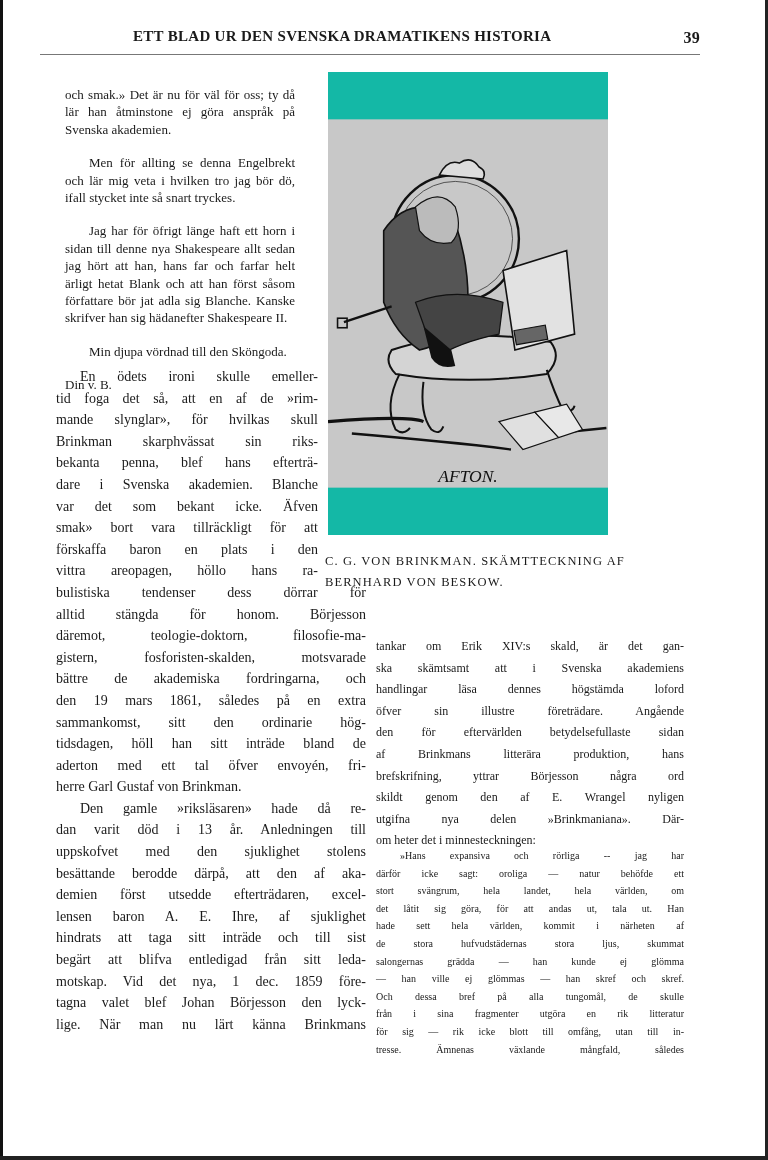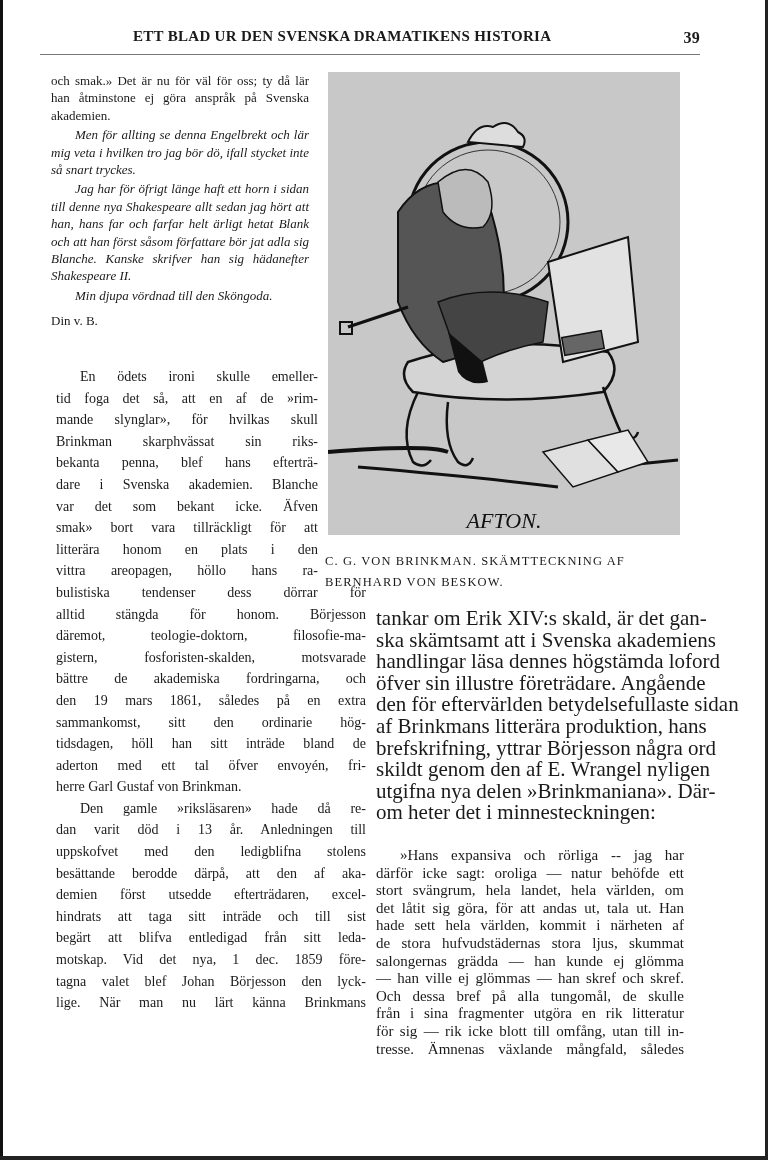--- a/index.html
+++ b/index.html
@@ -15,46 +15,46 @@
   .running-head {
     position: absolute; left: 40px; top: 28px; width: 660px; height: 22px;
     font-family: "Liberation Serif", serif; font-size: 15px; letter-spacing: 0.3px; font-weight: bold;
   }
   .running-head .title { position: absolute; left: 93px; top: 0; }
   .running-head .pageno { position: absolute; right: 0; top: 1px; font-size: 16px; }
   .head-rule { position: absolute; left: 40px; top: 54px; width: 660px; height: 1px; background: #777; }
 
   .col-text { position: absolute; font-family: "Liberation Serif", serif; }
   .letter { left: 49px; top: 70px; width: 262px; font-size: 13px; line-height: 17.4px; text-align: justify; }
-  .letter p { margin: 2px; }
-  .letter .ind { text-indent: 24px; font-style: italic; }
+  .letter p { margin: 16px; }
+  .letter .ind { text-indent: 24px; }
   .letter .sig { padding-right: 30px; margin-top: 8px; }
 
   .body-left { left: 56px; top: 366px; width: 310px; font-size: 14px; line-height: 21.6px; text-align: justify; }
   .body-left .ln { display: block; white-space: nowrap; text-align-last: justify; }
   .body-left .narrow { width: 262px; }
   .body-left .wide { width: 310px; }
   .body-left .last { text-align-last: left; }
   .body-left .indent { padding-left: 24px; box-sizing: border-box; }
 
   .figure {
-    position: absolute; left: 328px; top: 72px; width: 352px; height: 463px;
-    background: #a3a3a3;
+    position: absolute; left: 328px; top: 72px; width: 280px; height: 463px;
+    background: #14b8a6;
   }
   .figure svg { width: 100%; height: 100%; display: block; }
   .caption {
     position: absolute; left: 325px; top: 551px; width: 370px;
     font-family: "Liberation Serif", serif; font-size: 12.5px; letter-spacing: 1.1px;
     text-align: left; line-height: 21px;
   }
 
-  .body-right { left: 376px; top: 608px; width: 308px; font-size: 21px; line-height: 21.6px; font-family: Liberation Serif, serif; }
+  .body-right { left: 376px; top: 636px; width: 308px; font-size: 12px; line-height: 21.6px; font-family: Liberation Serif, serif; }
   .body-right .ln { display: block; white-space: nowrap; text-align: justify; text-align-last: justify; width: 308px; }
   .body-right .last { text-align-last: left; }
-  .quote { position: absolute; left: 376px; top: 847px; width: 308px; font-family: "Liberation Serif", serif; font-size: 15px; line-height: 17.6px; }
+  .quote { position: absolute; left: 376px; top: 847px; width: 308px; font-family: "Liberation Serif", serif; font-size: 10px; line-height: 17.6px; }
   .quote .ln { display: block; white-space: nowrap; text-align: justify; text-align-last: justify; width: 308px; }
   .quote .indent { padding-left: 24px; box-sizing: border-box; }
 </style>
 </head>
 <body>
 
 <div class="leftbar"></div>
 <div class="rightbar"></div>
 <div class="bottombar"></div>
 
@@ -74,37 +74,38 @@
 
 <div class="col-text body-left">
   <span class="ln narrow indent">En ödets ironi skulle emeller-</span>
   <span class="ln narrow">tid foga det så, att en af de »rim-</span>
   <span class="ln narrow">mande slynglar», för hvilkas skull</span>
   <span class="ln narrow">Brinkman skarphvässat sin riks-</span>
   <span class="ln narrow">bekanta penna, blef hans efterträ-</span>
   <span class="ln narrow">dare i Svenska akademien. Blanche</span>
   <span class="ln narrow">var det som bekant icke. Äfven</span>
   <span class="ln narrow">smak» bort vara tillräckligt för att</span>
-  <span class="ln narrow">litterära honom en plats i den</span>
+  <span class="ln narrow">förskaffa baron en plats i den</span>
   <span class="ln narrow">vittra areopagen, höllo hans ra-</span>
   <span class="ln wide">bulistiska tendenser dess dörrar för</span>
   <span class="ln wide">alltid stängda för honom. Börjesson</span>
   <span class="ln wide">däremot, teologie-doktorn, filosofie-ma-</span>
   <span class="ln wide">gistern, fosforisten-skalden, motsvarade</span>
   <span class="ln wide">bättre de akademiska fordringarna, och</span>
   <span class="ln wide">den 19 mars 1861, således på en extra</span>
   <span class="ln wide">sammankomst, sitt den ordinarie hög-</span>
   <span class="ln wide">tidsdagen, höll han sitt inträde bland de</span>
   <span class="ln wide">aderton med ett tal öfver envoyén, fri-</span>
   <span class="ln wide last">herre Garl Gustaf von Brinkman.</span>
   <span class="ln wide indent">Den gamle »riksläsaren» hade då re-</span>
   <span class="ln wide">dan varit död i 13 år. Anledningen till</span>
-  <span class="ln wide">uppskofvet med den ledigblifna stolens</span>
+  <span class="ln wide">uppskofvet med den sjuklighet stolens</span>
   <span class="ln wide">besättande berodde därpå, att den af aka-</span>
   <span class="ln wide">demien först utsedde efterträdaren, excel-</span>
+  <span class="ln wide">lensen baron A. E. Ihre, af sjuklighet</span>
   <span class="ln wide">hindrats att taga sitt inträde och till sist</span>
   <span class="ln wide">begärt att blifva entledigad från sitt leda-</span>
   <span class="ln wide">motskap. Vid det nya, 1 dec. 1859 före-</span>
   <span class="ln wide">tagna valet blef Johan Börjesson den lyck-</span>
   <span class="ln wide">lige. När man nu lärt känna Brinkmans</span>
 </div>
 
 <div class="figure">
   <svg viewBox="0 0 352 463" xmlns="http://www.w3.org/2000/svg">
     <rect x="0" y="0" width="352" height="463" fill="#c8c8c8"></rect>

